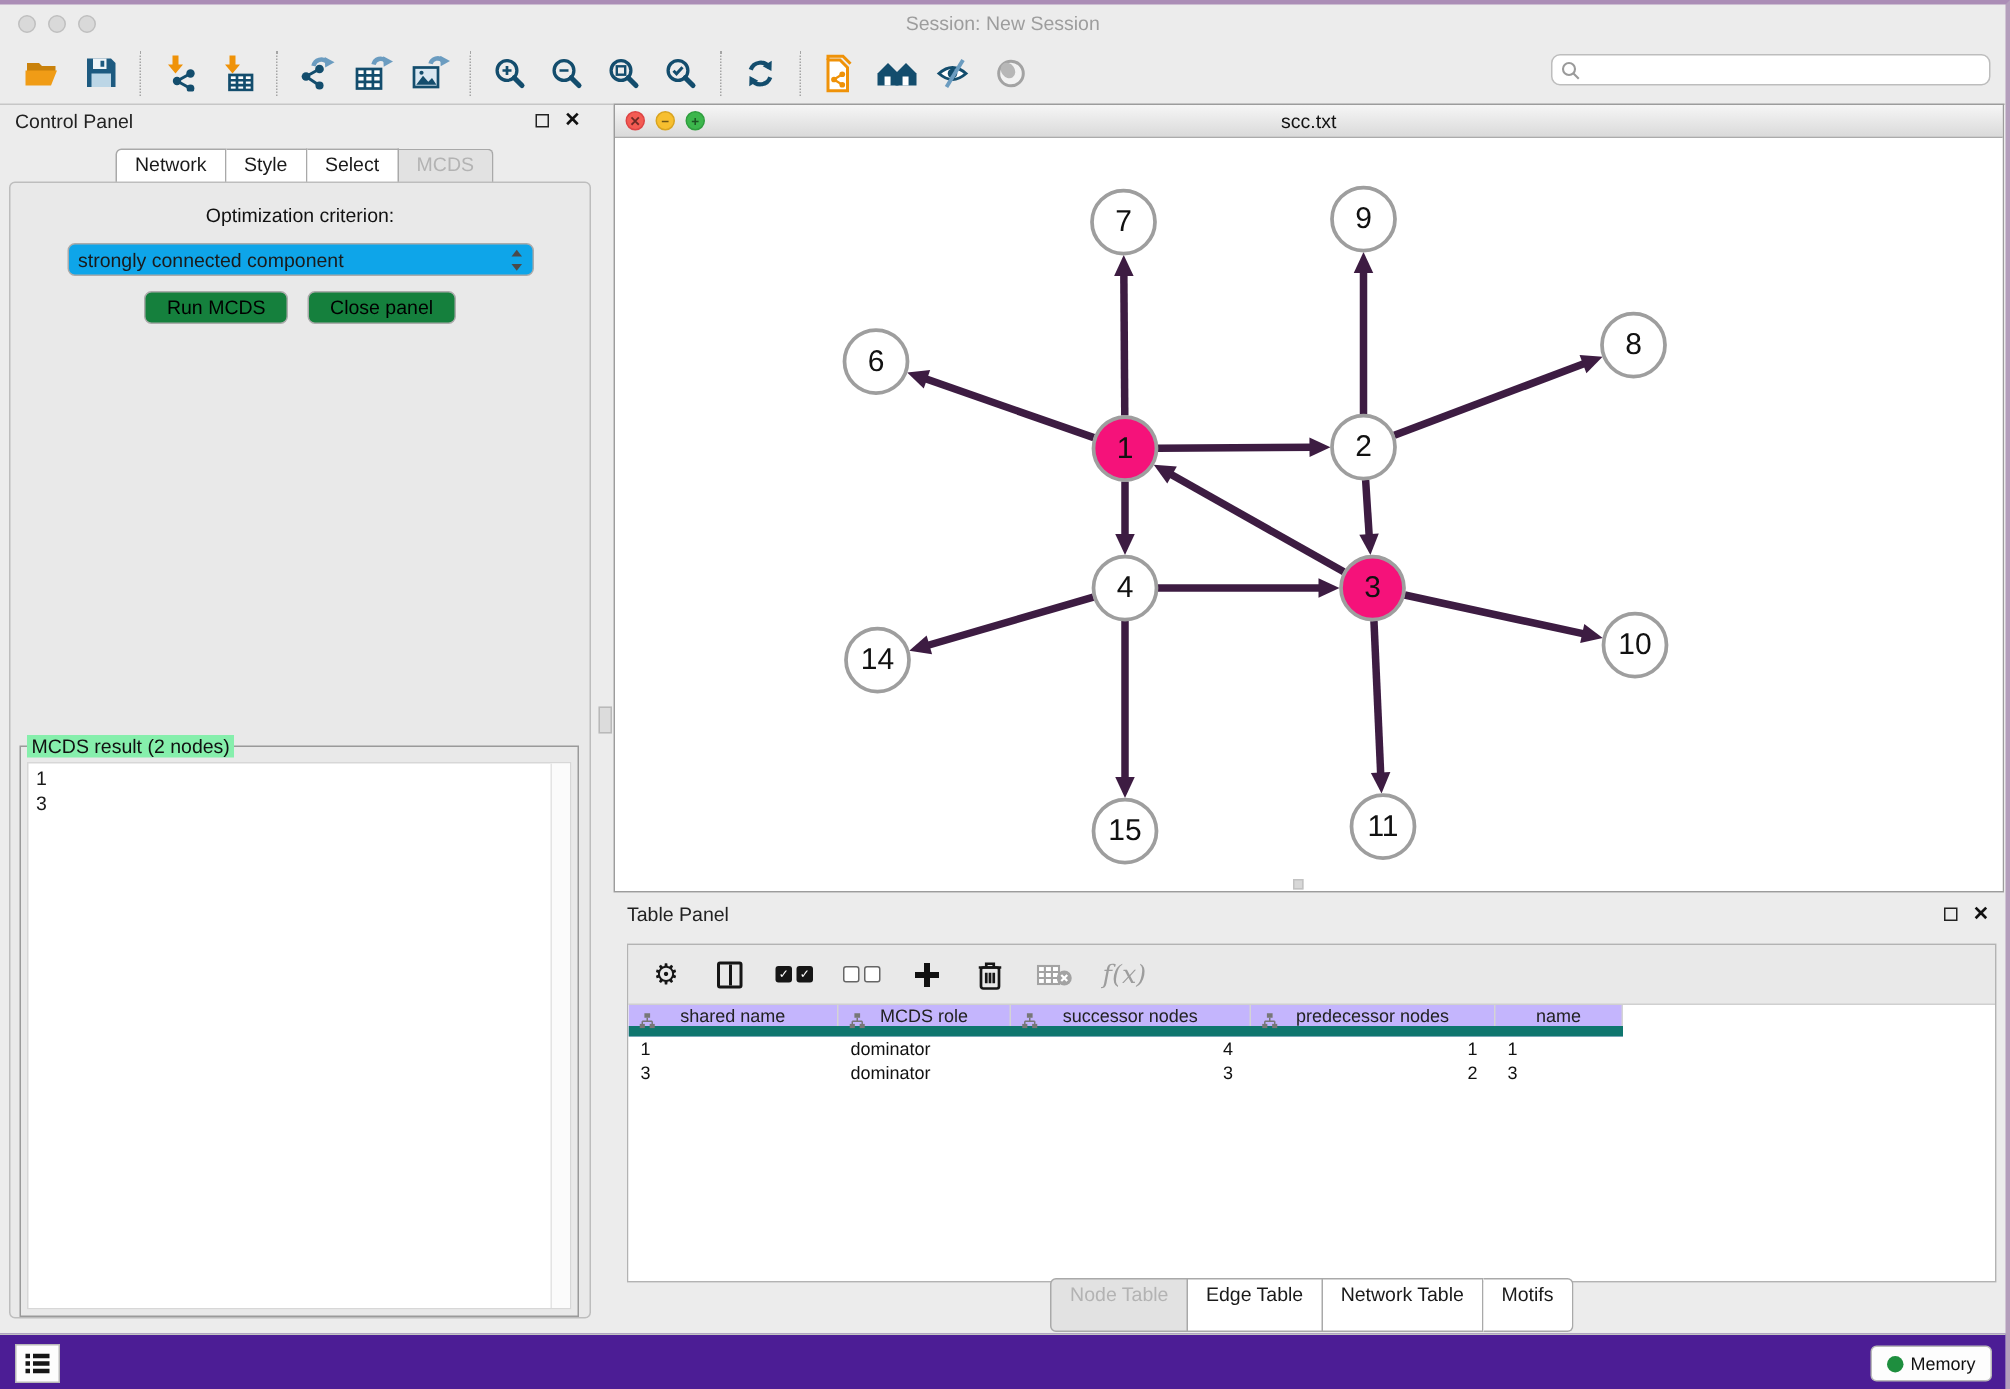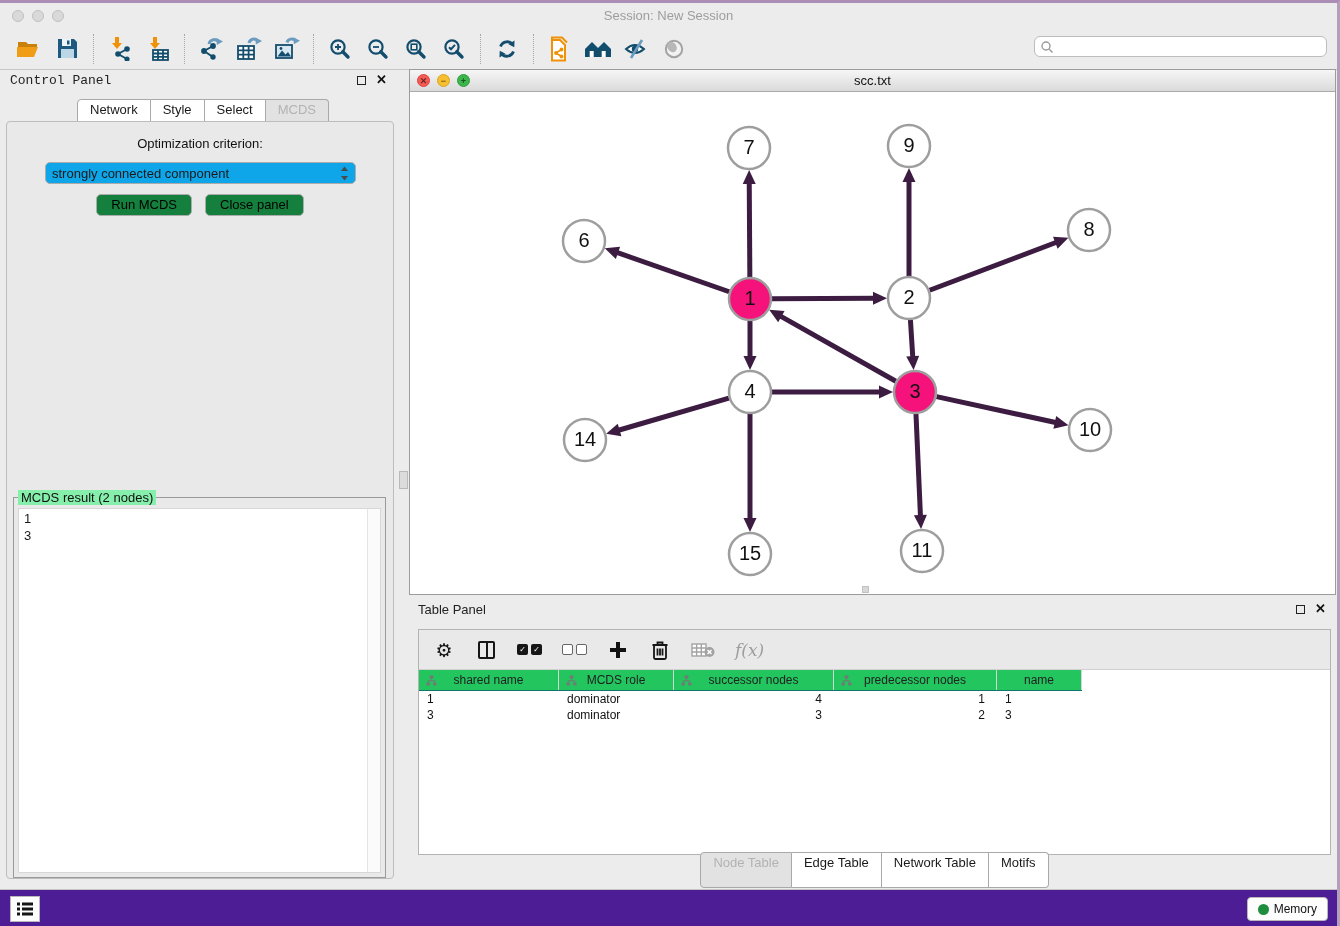--- a/index.html
+++ b/index.html
@@ -17,21 +17,21 @@
   
   .toolbar { position:absolute; top:25px; left:0; right:0; height:42px; border-bottom:1px solid #c6c6c6;
              display:flex; align-items:center; padding:0 10px; }
   .tbtn { width:38px; height:34px; display:flex; align-items:center; justify-content:center; flex:0 0 auto; }
   .tsep { width:1px; height:30px; border-left:1px dotted #a5a5a5; margin:0 7px; flex:0 0 auto; }
   .searchbox { position:absolute; right:10px; top:8px; width:293px; height:21px; background:#fff;
                border:1px solid #bdbdbd; border-radius:6px; display:flex; align-items:center; padding-left:5px; }
   .searchbox input { border:none; outline:none; flex:1; font-size:12px; background:transparent; height:17px; }
   
   .control-panel { position:absolute; left:0; top:68px; width:401px; height:820px; }
-  .panel-head { position:absolute; top:2px; left:10px; font-size:13px; color:#222;font-family:Liberation Mono, monospace; }
+  .panel-head { position:absolute; top:2px; left:10px; font-size:13px; color:#222; }
   .panel-icons { position:absolute; top:4px; right:14px; display:flex; gap:10px; align-items:center; }
   .float-box { width:9px; height:9px; border:1.5px solid #222; display:inline-block; }
   .close-x { font-size:13px; font-weight:bold; color:#111; line-height:10px; }
   .tabs-row { position:absolute; display:flex; }
   .cp-tabs { left:77px; top:28px; }
   .tab-btn { font-size:13px; padding:2px 12px 17px; background:#fff; border:1px solid #a9a9a9; border-left:none;
              color:#1a1a1a; white-space:nowrap; }
   .tab-btn:first-child { border-left:1px solid #a9a9a9; border-radius:4px 0 0 4px; }
   .tab-btn:last-child { border-radius:0 4px 4px 0; }
   .tab-btn.active { background:#e2e2e2; color:#b3b3b3; }
@@ -77,21 +77,21 @@
   .cols-icon::after { content:""; position:absolute; left:50%; top:0; bottom:0; width:2px; background:#161616; }
   .cb-pair { display:flex; gap:3px; }
   .cb { width:11px; height:11px; border-radius:2px; font-size:8px; line-height:11px; text-align:center; }
   .cb.on { background:#161616; color:#fff; }
   .cb.off { background:#fff; border:1.5px solid #666; }
   .plus-icon { position:relative; width:16px; height:16px; }
   .plus-icon::before { content:""; position:absolute; left:0; right:0; top:6px; height:4px; background:#111; }
   .plus-icon::after { content:""; position:absolute; top:0; bottom:0; left:6px; width:4px; background:#111; }
   .fx { font-family:"DejaVu Serif",serif; font-style:italic; font-size:17px; color:#9d9d9d; }
   .grid-area { position:absolute; top:40px; left:0; right:0; bottom:0; background:#fff; overflow:hidden; }
-  .grid-header { display:flex; height:21px; border-bottom:1px solid #0f766e; width:663px; background:#22c55e; }
+  .grid-header { display:flex; height:21px; border-bottom:7px solid #0f766e; width:663px; background:#c4b5fd; }
   .gh-cell { position:relative; display:flex; align-items:center; justify-content:center; font-size:12px; color:#222;
              border-right:1px solid #d4d4d4; height:100%; }
   .gh-cell .tree-ic { position:absolute; left:7px; top:5px; }
   .grid-row { display:flex; height:16px; width:663px; }
   .gr-cell { font-size:12px; color:#111; line-height:16px; overflow:hidden; white-space:nowrap; }
   .gr-cell.left { text-align:left; padding-left:8px; }
   .gr-cell.right { text-align:right; padding-right:12px; }
   .tp-tabs { position:absolute; left:0; right:0; bottom:3px; display:flex; justify-content:center; }
   
   .status-bar { position:absolute; left:0; right:0; bottom:0; height:37px; border-top:1px solid #c3c3c3; background:#4c1d95; }

